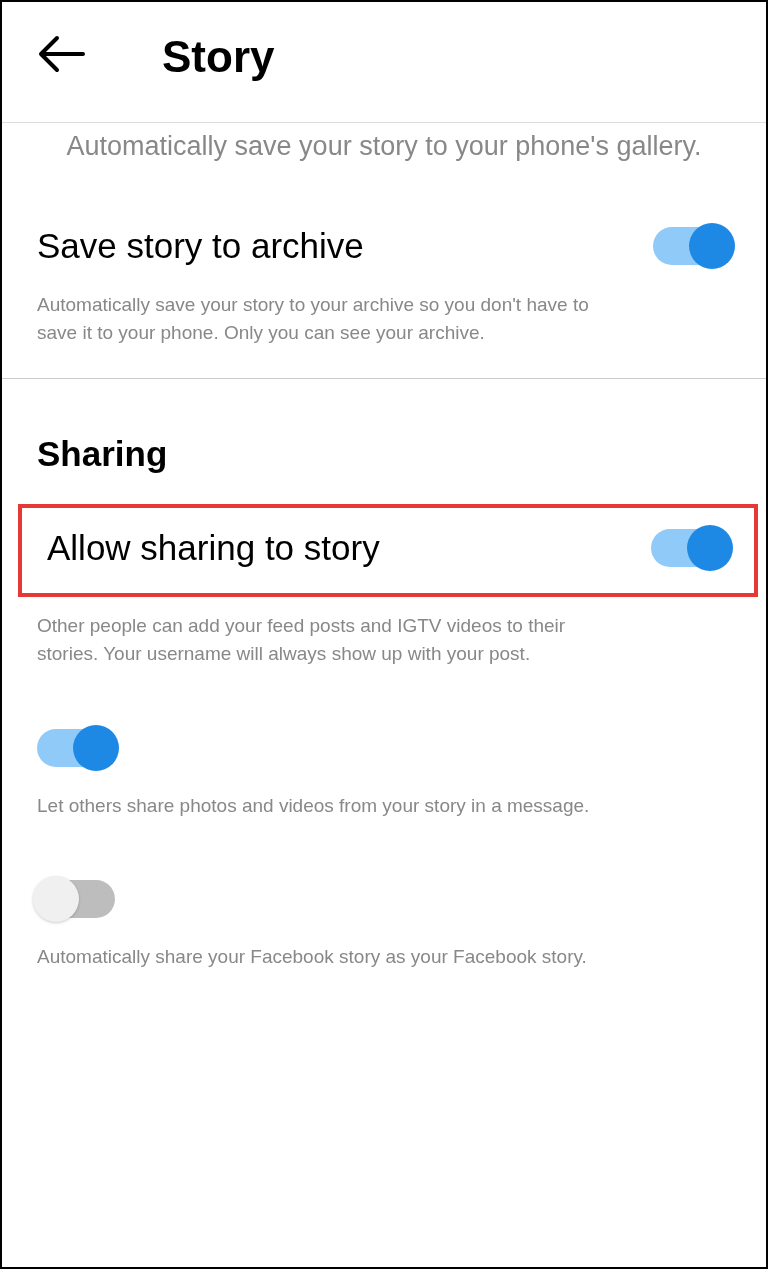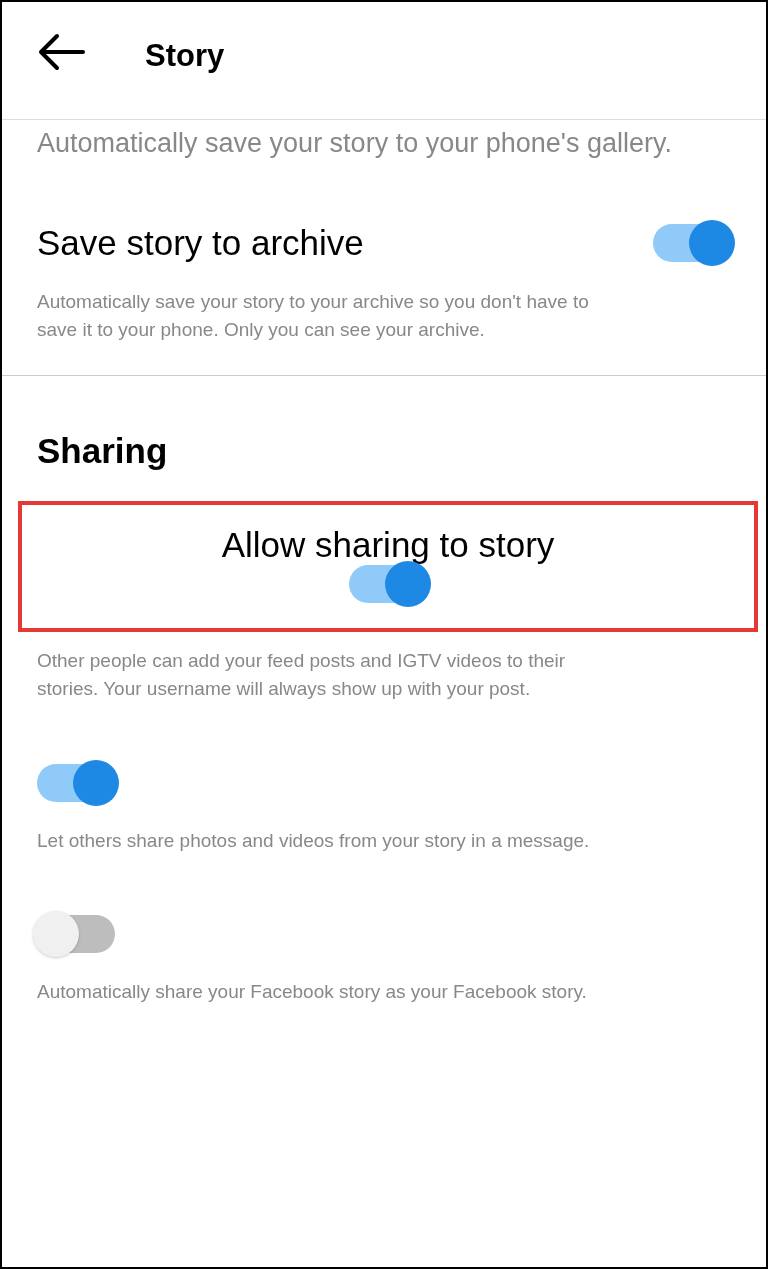--- a/index.html
+++ b/index.html
@@ -21,29 +21,31 @@
       padding: 30px 35px 30px 35px;
       gap: 60px;
     }
     .back-arrow {
       font-size: 42px;
       font-weight: bold;
       cursor: pointer;
       line-height: 1;
     }
     .page-title {
-      font-size: 31px;
+      font-size: 44px;
       font-weight: bold;
       color: #000;
+      margin-left: 17px;
     }
     .description {
       font-size: 27px;
       color: #888;
       padding: 0 35px;
       line-height: 1.4;
+      text-align: center;
     }
     .divider {
       height: 1px;
       background: #ddd;
       margin: 30px 0 0 0;
     }
     .setting-row {
       display: flex;
       align-items: center;
       justify-content: space-between;
@@ -101,21 +103,20 @@
       line-height: 1.5;
       max-width: 640px;
     }
     .highlight-box {
       border: 4px solid #e53935;
       margin: 10px 8px 0 16px;
       padding: 20px 25px 25px 25px;
       display: flex;
       align-items: center;
       justify-content: space-between;
-      flex-direction: column;
     }
     .desc-top {
       padding-top: 5px;
       padding-bottom: 30px;
     }
     .big-divider {
       height: 1px;
       background: #ccc;
       margin: 0;
     }

